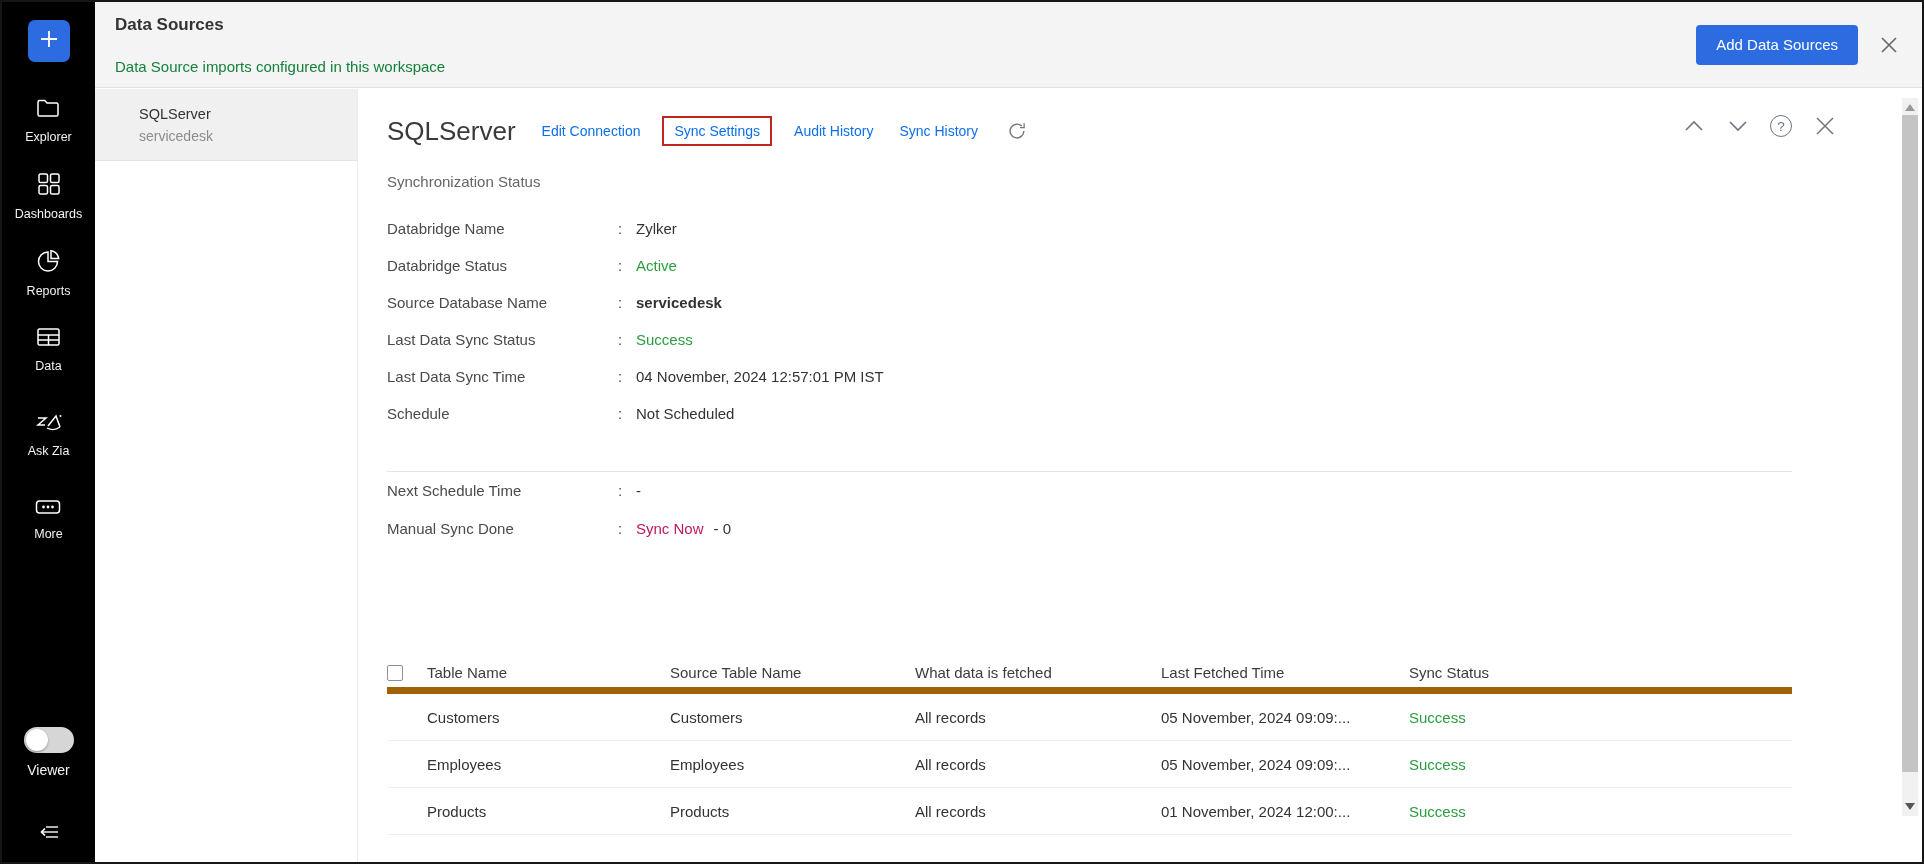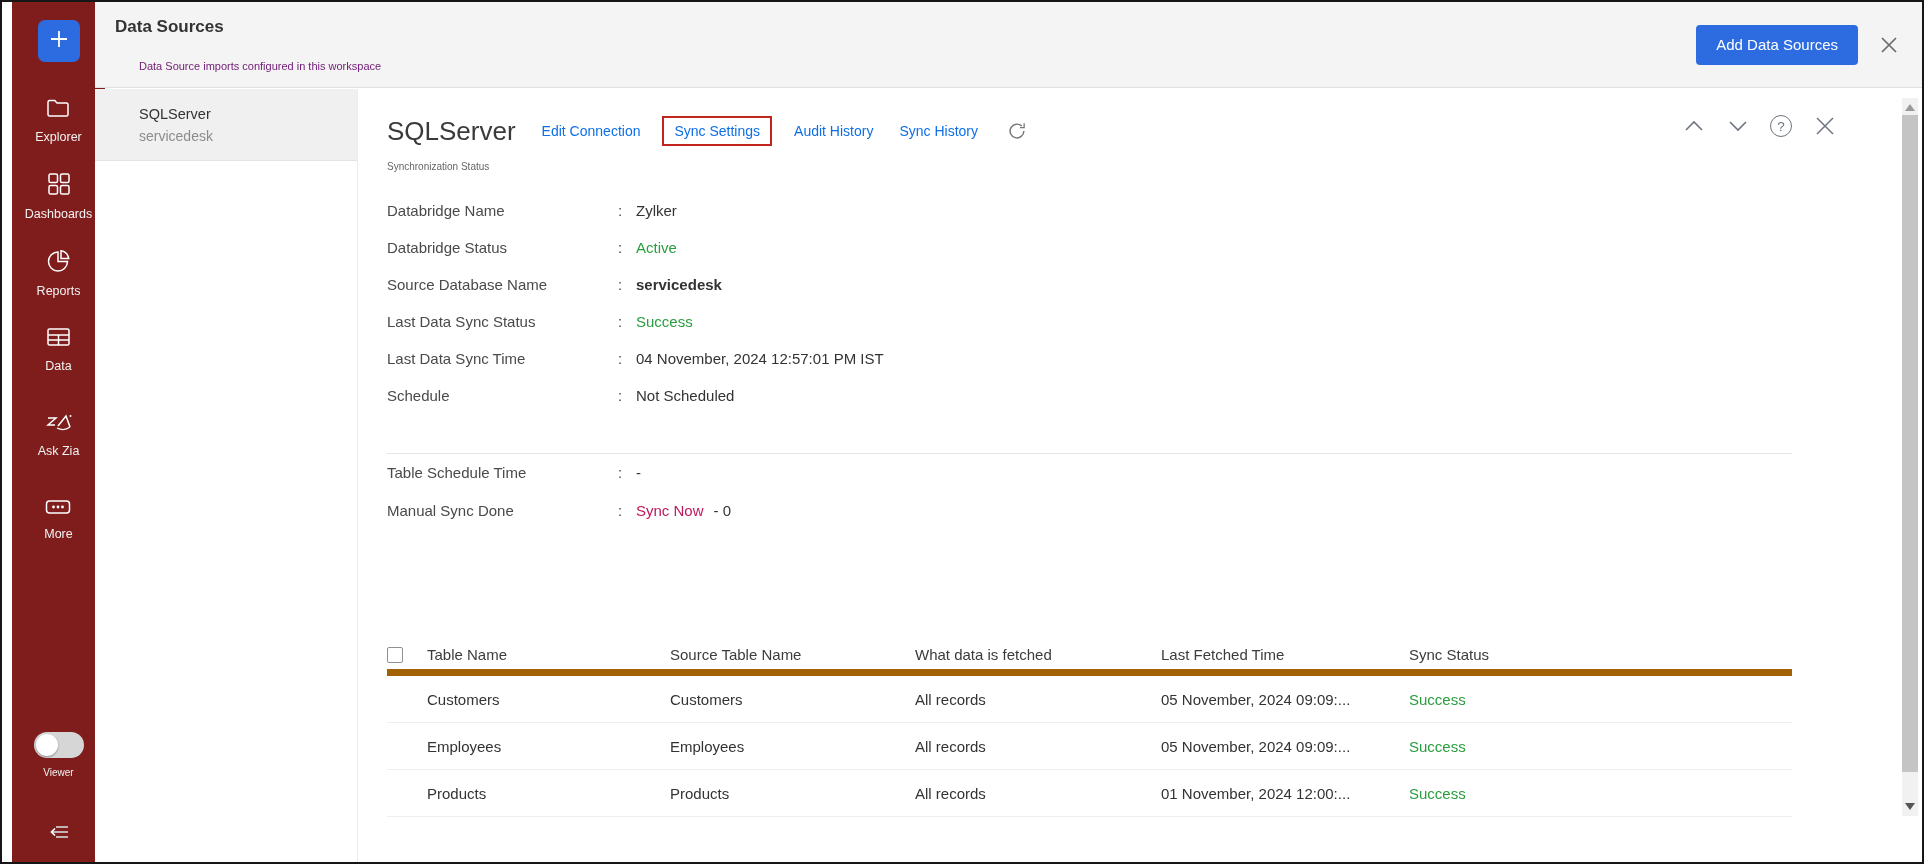--- a/index.html
+++ b/index.html
@@ -5,51 +5,51 @@
   * { margin:0; padding:0; box-sizing:border-box; }
   html,body { background:#e9e9e9; }
   body { font-family:"Liberation Sans", sans-serif; }
   .screen {
     position:relative; width:1924px; height:864px; background:#fff;
     border:2px solid #161616; overflow:hidden;
   }
 
   
   .sidebar {
-    position:absolute; left:10px; top:0; bottom:0; width:93px;
-    background:#7f1d1d; display:flex; flex-direction:column; align-items:center;
+    position:absolute; left:0; top:0; bottom:0; width:93px;
+    background:#000000; display:flex; flex-direction:column; align-items:center;
     padding:18px 0 14px 0;
   }
   .add-btn {
     width:42px; height:42px; border-radius:7px; background:#2d6ce0;
     display:flex; align-items:center; justify-content:center; cursor:pointer;
   }
   .nav { display:flex; flex-direction:column; align-items:center; margin-top:34px; gap:27px; }
   .nav-item { display:flex; flex-direction:column; align-items:center; gap:6px; cursor:pointer; }
   .nav-item .lbl { color:#f2f2f2; font-size:12.5px; white-space:nowrap; }
   .nav-item.gap-before { margin-top:12px; }
   .side-bottom { margin-top:auto; display:flex; flex-direction:column; align-items:center; }
   .toggle {
     width:50px; height:26px; border-radius:13px; background:#d6d6d6; position:relative; cursor:pointer;
   }
   .toggle .knob {
     position:absolute; left:2px; top:2px; width:22px; height:22px; border-radius:50%;
     background:#fff; box-shadow:0 1px 2px rgba(0,0,0,.35);
   }
-  .viewer-lbl { color:#f2f2f2; font-size:10px; margin-top:9px; }
+  .viewer-lbl { color:#f2f2f2; font-size:14px; margin-top:9px; }
   .collapse { margin-top:42px; cursor:pointer; }
 
   
   .topbar {
     position:absolute; left:93px; right:0; top:0; height:86px; background:#f4f4f4;
     border-bottom:1px solid #e0e0e0; display:flex; align-items:center; padding:0 20px;
   }
   .topbar-titles { display:flex; flex-direction:column; gap:23px; }
   .tb-title { font-size:17px; font-weight:bold; color:#333; }
-  .tb-sub { font-size:11px; color:#701a75;margin-left:24px; }
+  .tb-sub { font-size:15px; color:#15803d; }
   .topbar-right { margin-left:auto; display:flex; align-items:center; gap:18px; }
   .add-ds-btn {
     background:#2d6ce0; color:#fff; font-size:15px; border:none; border-radius:4px;
     height:40px; padding:0 20px; cursor:pointer; font-family:"Liberation Sans", sans-serif;
   }
   .win-close { cursor:pointer; display:flex; }
 
   
   .source-list {
     position:absolute; left:93px; top:87px; bottom:0; width:263px; background:#fff;
@@ -65,21 +65,21 @@
   .main {
     position:absolute; left:356px; top:87px; right:22px; bottom:0; background:#fff;
     padding:20px 0 0 29px;
   }
   .main-inner { width:1405px; }
   .detail-header { display:flex; align-items:center; gap:26px; height:44px; }
   .detail-title { font-size:26px; color:#3a3a3a; font-weight:500; }
   .tab-link { color:#0d6fe8; font-size:14px; text-decoration:none; cursor:pointer; white-space:nowrap; }
   .tab-box { border:2px solid #c1251d; padding:4px 10px; margin:0 -4px; }
   .refresh { cursor:pointer; display:flex; margin-left:2px; }
-  .section-title { font-size:10px; color:#666; margin-top:8px; }
+  .section-title { font-size:15px; color:#666; margin-top:20px; }
 
   .detail-actions { position:absolute; top:24px; right:62px; display:flex; align-items:center; gap:20px; }
   .action-ic { cursor:pointer; display:flex; }
   .help-circle {
     width:22px; height:22px; border:1.5px solid #6e7480; border-radius:50%; color:#6e7480;
     font-size:13.5px; display:flex; align-items:center; justify-content:center; cursor:pointer;
   }
 
   .kv-list { margin-top:30px; }
   .kv-row { display:flex; align-items:flex-start; height:37px; font-size:15px; }
@@ -282,21 +282,21 @@
           <span class="kv-label">Schedule</span>
           <span class="kv-colon">:</span>
           <span class="kv-value">Not Scheduled</span>
         </div>
       </div>
 
       <div class="divider"></div>
 
       <div class="schedule-list">
         <div class="kv-row sched">
-          <span class="kv-label">Table Schedule Time</span>
+          <span class="kv-label">Next Schedule Time</span>
           <span class="kv-colon">:</span>
           <span class="kv-value">-</span>
         </div>
         <div class="kv-row sched">
           <span class="kv-label">Manual Sync Done</span>
           <span class="kv-colon">:</span>
           <span class="kv-value link">Sync Now</span>
           <span class="suffix">- 0</span>
         </div>
       </div>

